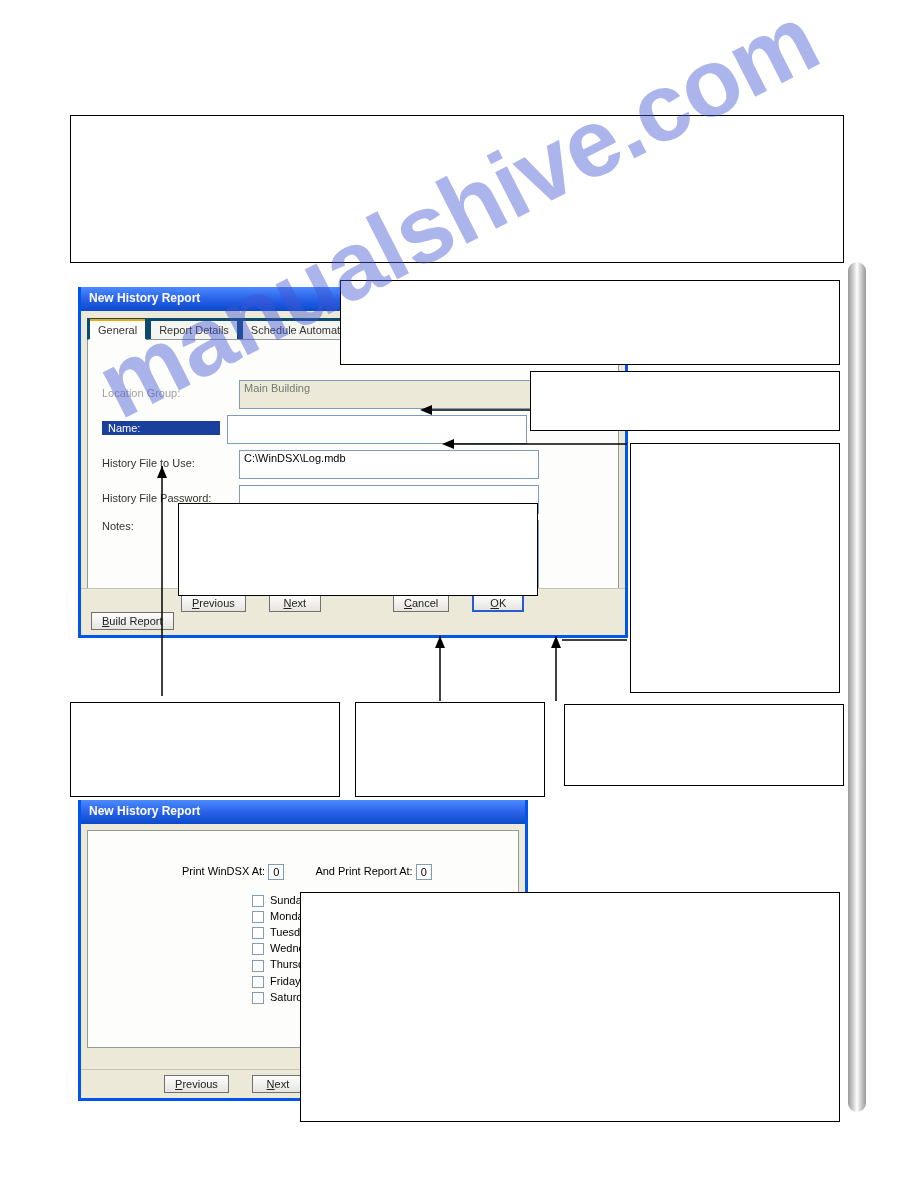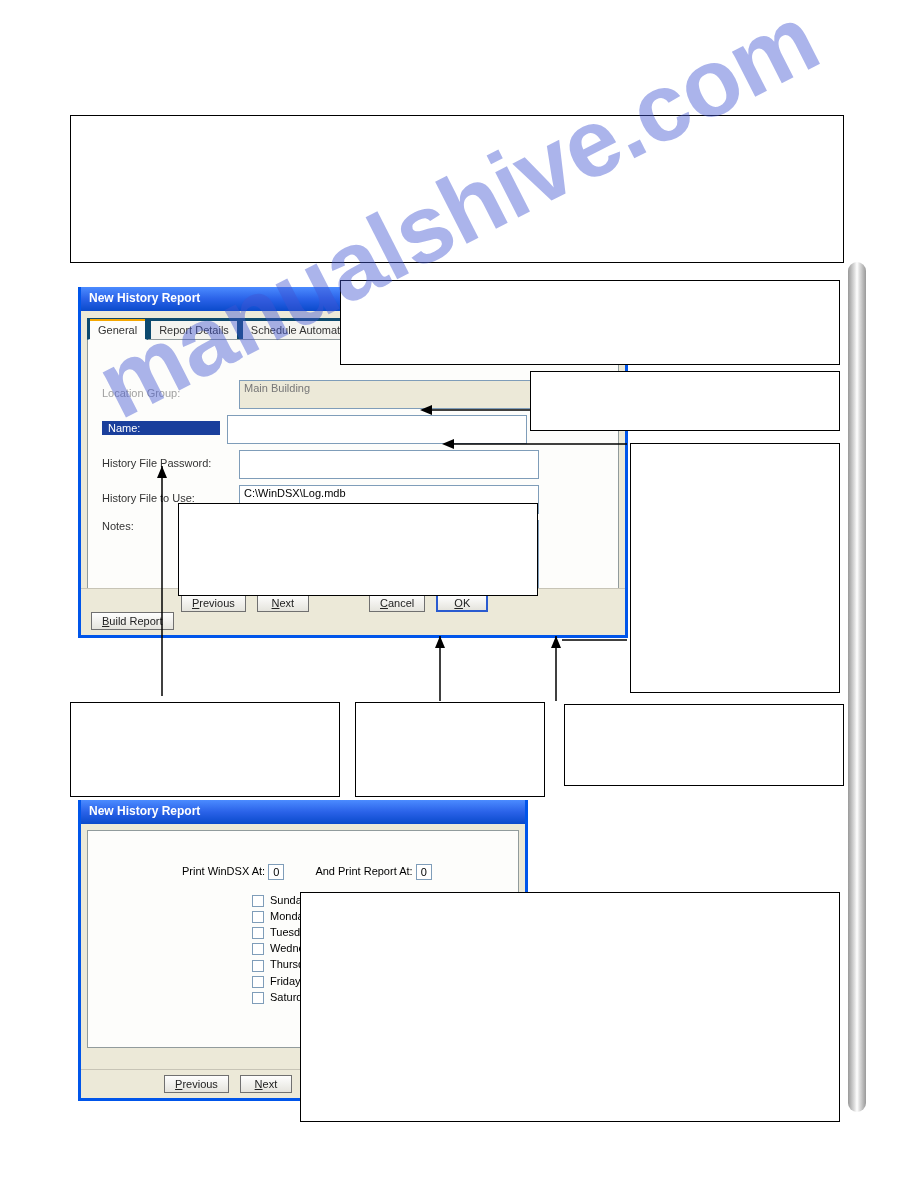--- a/index.html
+++ b/index.html
@@ -35,21 +35,21 @@
     .fld-row { margin-bottom: 6px; white-space: nowrap; }
     .fld-label { display: inline-block; width: 130px; text-align: left; margin-right: 4px; color: #333; }
     .fld-label.dim { color: #a0a0a0; }
     .fld-input { display: inline-block; border: 1px solid #7f9db9; background: #fff; height: 29px; width: 300px; padding: 1px 4px; font-size: 11px; vertical-align: middle; }
     .fld-input.dim { background: #ece9d8; color: #777; }
     .fld-label.hl { background: #1a3f9c; color: #fff; padding: 1px 6px; width: 118px; }
     .notes-area { display: inline-block; border: 1px solid #7f9db9; background: #fff; height: 110px; width: 300px; padding: 2px; vertical-align: top; position: relative; }
     .notes-sb { position:absolute; right:0; top:0; width:14px; height:16px; background:#d6d2c2; border:1px solid #aaa; color:#555; font-size:9px; text-align:center; }
 
     .btn-bar { position: absolute; left: 0; right: 0; bottom: 0; background: #ece9d8; padding: 5px 10px; border-top: 1px solid #c7c4b6; }
-    .btn { display: inline-block; border: 1px solid #707070; background: linear-gradient(#fefefe,#e5e4dd); padding: 2px 10px; font-size: 11px; min-width: 52px; text-align: center; color: #222; margin-right: 8px; }
+    .btn { display: inline-block; border: 1px solid #707070; background: linear-gradient(#fefefe,#e5e4dd); padding: 2px 10px; font-size: 11px; min-width: 52px; text-align: center; color: #222; margin-right: 20px; }
     .btn u { text-decoration: underline; }
     .btn.default { border: 2px solid #2a5bd0; padding: 1px 9px; }
 
     .dlg1-bar .btn-prev { margin-left: 90px; }
     .dlg1-bar .gap { display:inline-block; width:46px; }
 
     .tab-panel2 { background: #fdfdfb; border: 1px solid #919b9c; padding: 34px 14px 40px 14px; position: relative; height: 218px; }
     .inline-small { border: 1px solid #7f9db9; background: #fff; height: 18px; width: 40px; padding: 1px 4px; font-size: 11px; vertical-align: middle; }
     .chk-row { margin: 3px 0 3px 150px; }
     .chk { display:inline-block; width:12px; height:12px; border:1px solid #7f9db9; background:#fff; vertical-align:middle; margin-right:6px; }
@@ -73,26 +73,26 @@
     <div class="tab-panel">
       <div class="fld-row">
         <span class="fld-label dim">Location Group:</span>
         <span class="fld-input dim">Main Building</span>
       </div>
       <div class="fld-row">
         <span class="fld-label hl">Name:</span>
         <span class="fld-input"></span>
       </div>
       <div class="fld-row">
+        <span class="fld-label">History File to Use:</span>
+        <span class="fld-input">C:\WinDSX\Log.mdb</span>
+      </div>
+      <div class="fld-row">
         <span class="fld-label">History File Password:</span>
         <span class="fld-input"></span>
-      </div>
-      <div class="fld-row">
-        <span class="fld-label">History File to Use:</span>
-        <span class="fld-input">C:\WinDSX\Log.mdb</span>
       </div>
       <div class="fld-row">
         <span class="fld-label" style="vertical-align:top">Notes:</span>
         <span class="notes-area"><span class="notes-sb">▲</span></span>
       </div>
     </div>
     <div class="btn-bar dlg1-bar">
       <span class="btn btn-prev"><u>P</u><span>revious</span></span>
       <span class="btn"><u>N</u>ext</span>
       <span class="gap"></span>

